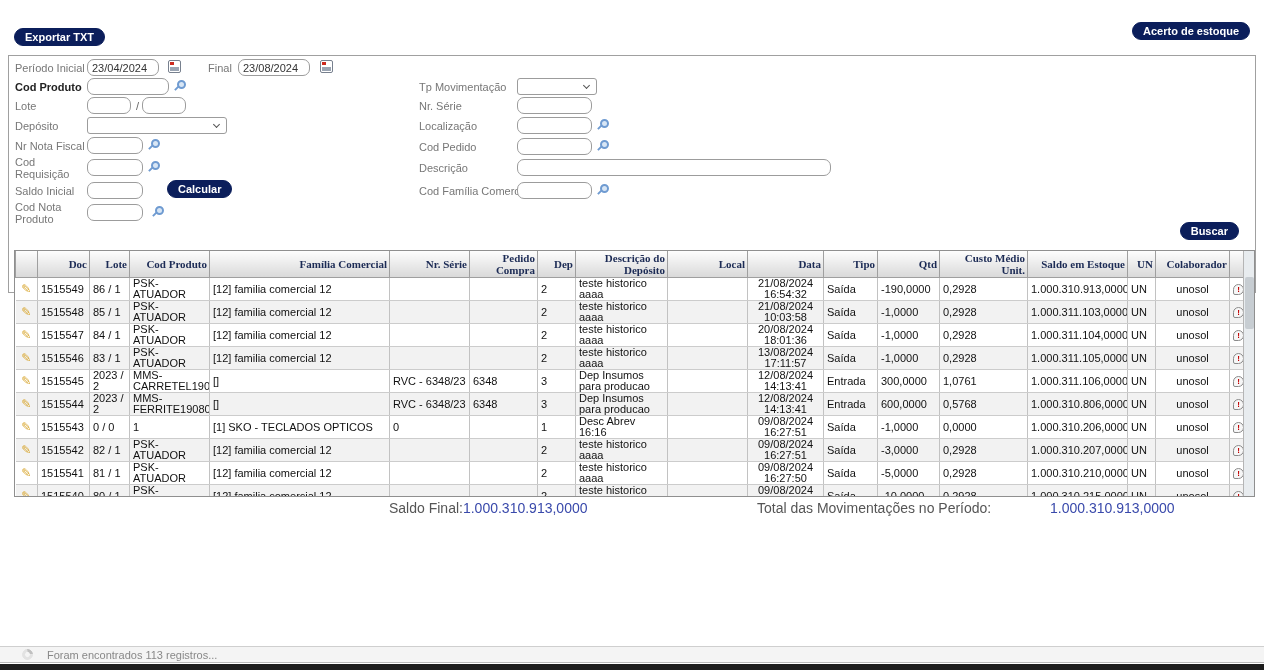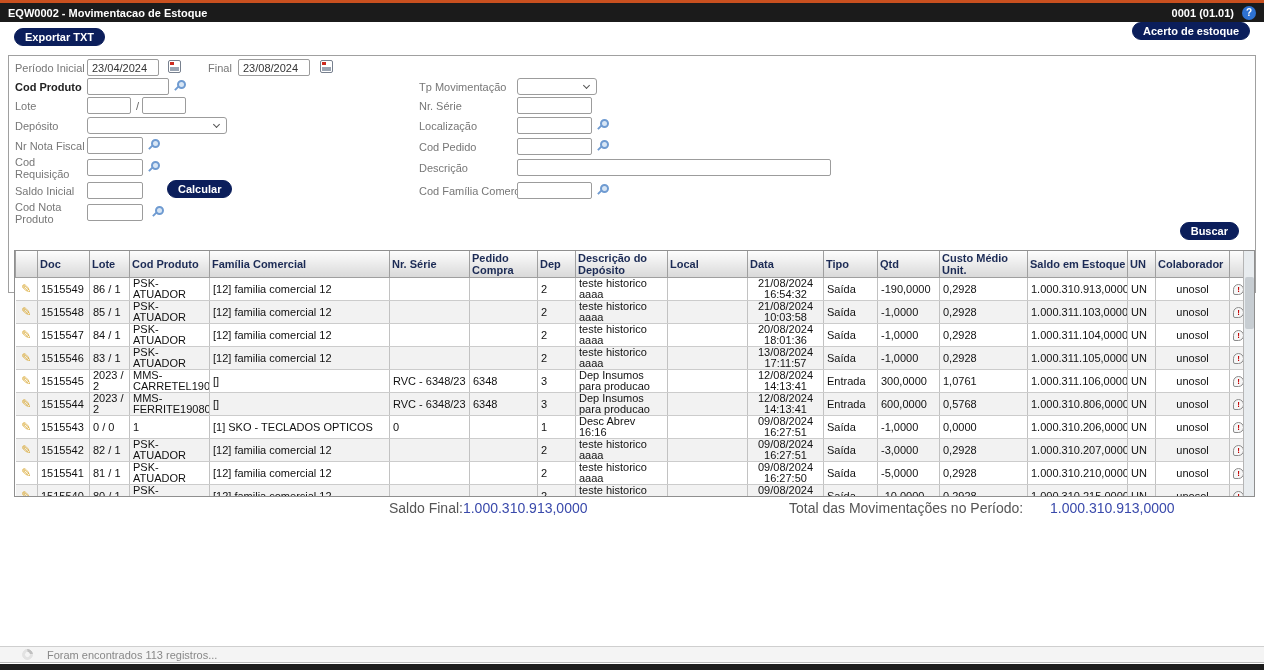--- a/index.html
+++ b/index.html
@@ -23,83 +23,76 @@
   .btn-exportar { position:absolute; left:14px; top:28px; }
   .btn-acerto   { position:absolute; right:14px; top:22px; }
   .btn-calcular { position:absolute; left:158px; top:124px; }
   .btn-buscar   { position:absolute; right:16px; top:166px; }
 
   
   .filter-panel { position:absolute; left:8px; top:55px; width:1248px; height:238px;
     border:1px solid #a0a0a0; background:#fff; }
   .flabel { position:absolute; font-size:11px; color:#777; line-height:12px; }
   .flabel.bold { color:#222; font-weight:bold; }
-  .fin { position:absolute; height:17px; border:1px solid #9c9c9c; border-radius:2px;
+  .fin { position:absolute; height:17px; border:1px solid #9c9c9c; border-radius:7px;
     background:#fff; font-family:"Liberation Sans", sans-serif; font-size:11px; padding:0 4px; color:#333; }
   .fsel { position:absolute; height:17px; border:1px solid #9c9c9c; border-radius:3px; background:#fff; cursor:pointer; }
   .fsel .caret { position:absolute; right:7px; top:4px; width:5px; height:5px;
     border-right:1.5px solid #555; border-bottom:1.5px solid #555; transform:rotate(45deg); }
   .cal { position:absolute; width:13px; height:13px; border:1px solid #77808e; background:#fff;
     border-radius:2px; cursor:pointer; }
   .cal::before { content:''; position:absolute; left:1px; top:1px; width:4px; height:3px; background:#cc2a1e; }
   .cal::after  { content:''; position:absolute; left:1px; right:1px; bottom:1px; height:4px; background:#9aa4b2; }
   .mag { position:absolute; width:9px; height:9px; border:2px solid #6f9bd1; border-radius:50%;
     background:#d8e6f5; cursor:pointer; }
   .mag::after { content:''; position:absolute; width:2px; height:6px; background:#6f9bd1;
     left:-3px; bottom:-4px; transform:rotate(45deg); }
   .slash { position:absolute; font-size:11px; color:#666; }
 
   
   .table-wrap { position:absolute; left:14px; top:250px; width:1241px; height:247px;
     border:1px solid #8f8f8f; overflow:hidden; background:#fff; }
   table.grid { border-collapse:collapse; table-layout:fixed; width:1228px; font-size:11px; }
   table.grid th { background:linear-gradient(#fdfdfd,#d9d9d9); color:#1c2b55; font-weight:bold;
-    font-size:11px; line-height:12px; height:26px; border:1px solid #9f9f9f; border-top:none; text-align:left; padding:1px 2px; }
+    font-size:11px; line-height:12px; height:26px; border:1px solid #9f9f9f; border-top:none; text-align:right; padding:1px 2px;font-family:Liberation Serif, serif; }
   table.grid td { border-right:1px solid #c2c2c2; border-bottom:1px solid #cccccc;
     height:23px; padding:0 3px; color:#111; line-height:11px; vertical-align:middle; overflow:hidden; }
   table.grid tr.alt td { background:#f2f2f2; }
   .c-edit { width:22px; text-align:center; }
   .c-doc { width:52px; } .c-lote { width:40px; } .c-cod_produto { width:80px; }
   .c-familia_comercial { width:180px; } .c-nr_serie { width:80px; } .c-pedido_compra { width:68px; }
   .c-dep { width:38px; } .c-desc_deposito { width:92px; } .c-local { width:80px; }
   .c-data { width:76px; text-align:center; } .c-tipo { width:54px; } .c-qtd { width:62px; }
   .c-custo_medio { width:88px; text-align:left; } .c-saldo_estoque { width:100px; white-space:nowrap; }
   .c-un { width:28px; } .c-colaborador { width:74px; text-align:center; } .c-warn { width:14px; text-align:center; padding:0; }
   .pencil { color:#d8a52c; font-size:12px; cursor:pointer; }
   .warnicon { display:inline-block; width:11px; height:11px; border:1px solid #8b8b8b;
     border-radius:50% 50% 50% 2px; background:#f7f7f7; color:#c00000; font-size:8px; font-weight:bold;
     line-height:10px; text-align:center; cursor:pointer; }
   .vscroll { position:absolute; right:0; top:0; width:11px; height:245px; background:#e8ecef; border-left:1px solid #b5b5b5; cursor:pointer; }
   .vthumb { position:absolute; left:1px; top:26px; width:9px; height:52px; background:#c7cdd2; border-radius:2px; cursor:pointer; }
 
   
   .summary { position:absolute; top:500px; left:0; width:1264px; height:14px; font-size:14px; color:#555; }
   .sum-saldo { position:absolute; left:389px; }
-  .sum-total-label { position:absolute; left:757px;margin-left:32px; }
+  .sum-total-label { position:absolute; left:757px; }
   .sum-total-value { position:absolute; left:1050px; }
   .bluev { color:#3949ab; }
   .statusbar { position:absolute; left:0; top:646px; width:1264px; height:17px; background:#f4f4f4;
     border-top:1px solid #cfcfcf; border-bottom:1px solid #b9b9b9; display:flex; align-items:center; }
   .spinner { width:11px; height:11px; border:3px solid #e2e2e2; border-top-color:#c0c0c0;
     border-radius:50%; margin-left:22px; transform:rotate(40deg); }
   .status-text { font-size:11px; color:#888; margin-left:14px; }
   .bottombar { position:absolute; left:0; top:664px; width:1264px; height:6px; background:#1c1c1c; }
 </style>
 </head>
 <body>
 
 <div class="screen">
 
-  <div class="titlebar">
-    <span class="title">EQW0002 - Movimentacao de Estoque</span>
-    <div class="titlebar-right">
-      <span class="version">0001 (01.01)</span>
-      <span class="help-icon">?</span>
-    </div>
-  </div>
 
   <button class="navybtn btn-exportar">Exportar TXT</button>
   <button class="navybtn btn-acerto">Acerto de estoque</button>
 
   <div class="filter-panel">
 
     <span class="flabel" style="left:6px; top:6px;">Período Inicial</span>
     <input class="fin" style="left: 78px; top: 3px; width: 72px;" value="23/04/2024">
     <span class="cal" style="left:159px; top:4px;"></span>
     <span class="flabel" style="left:199px; top:6px;">Final</span>

